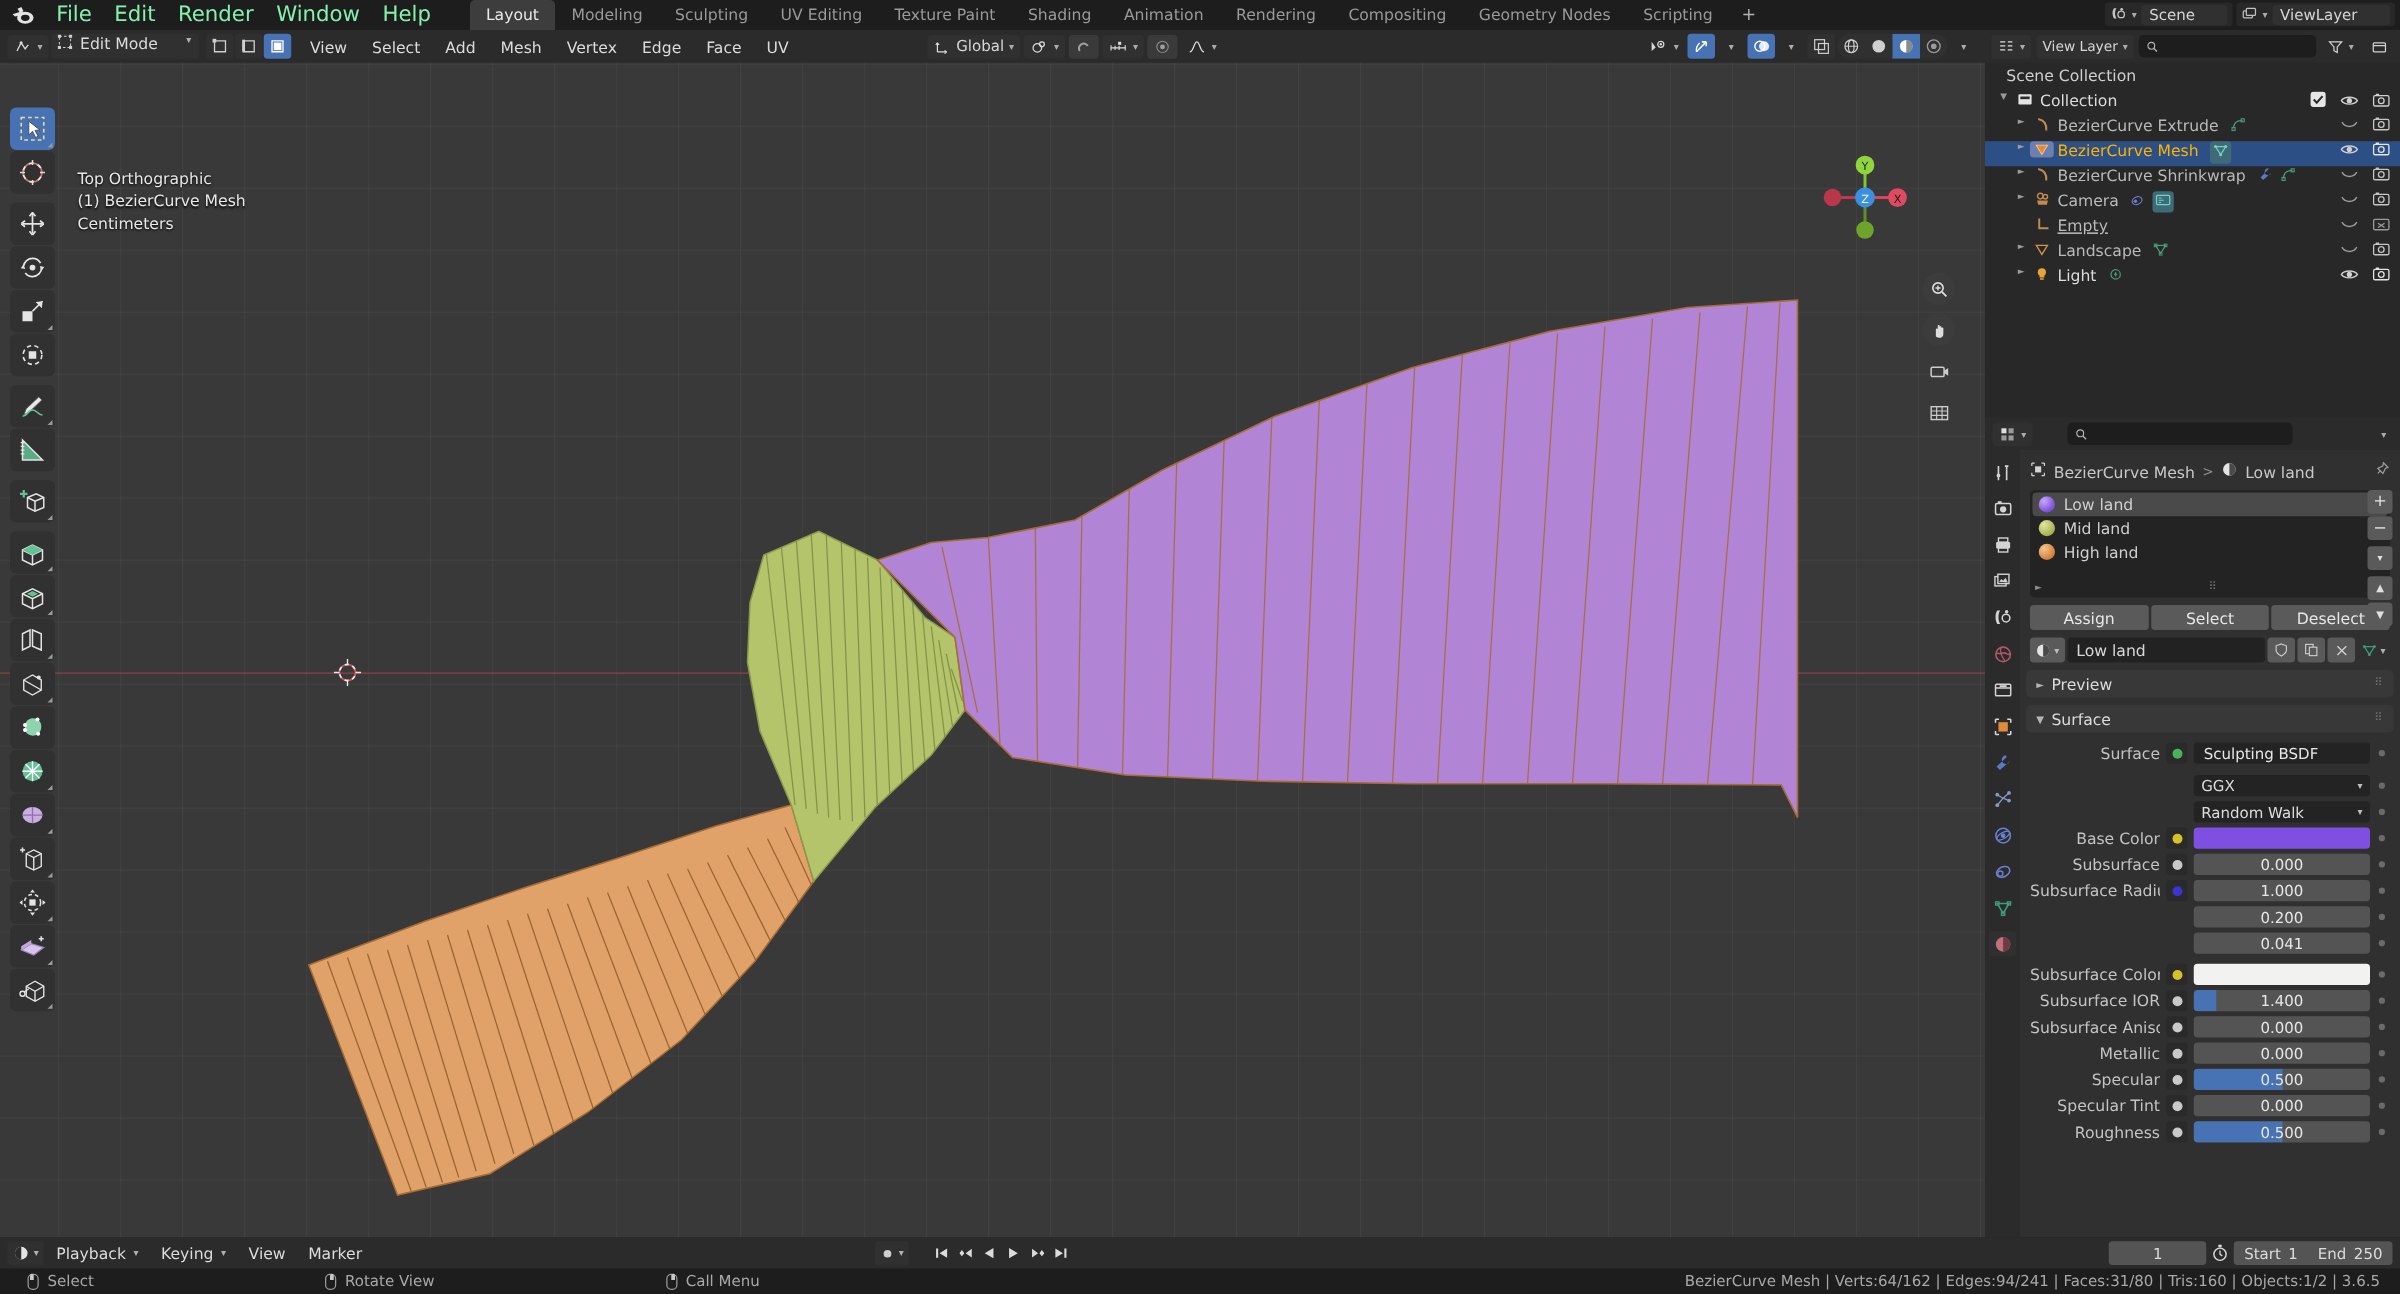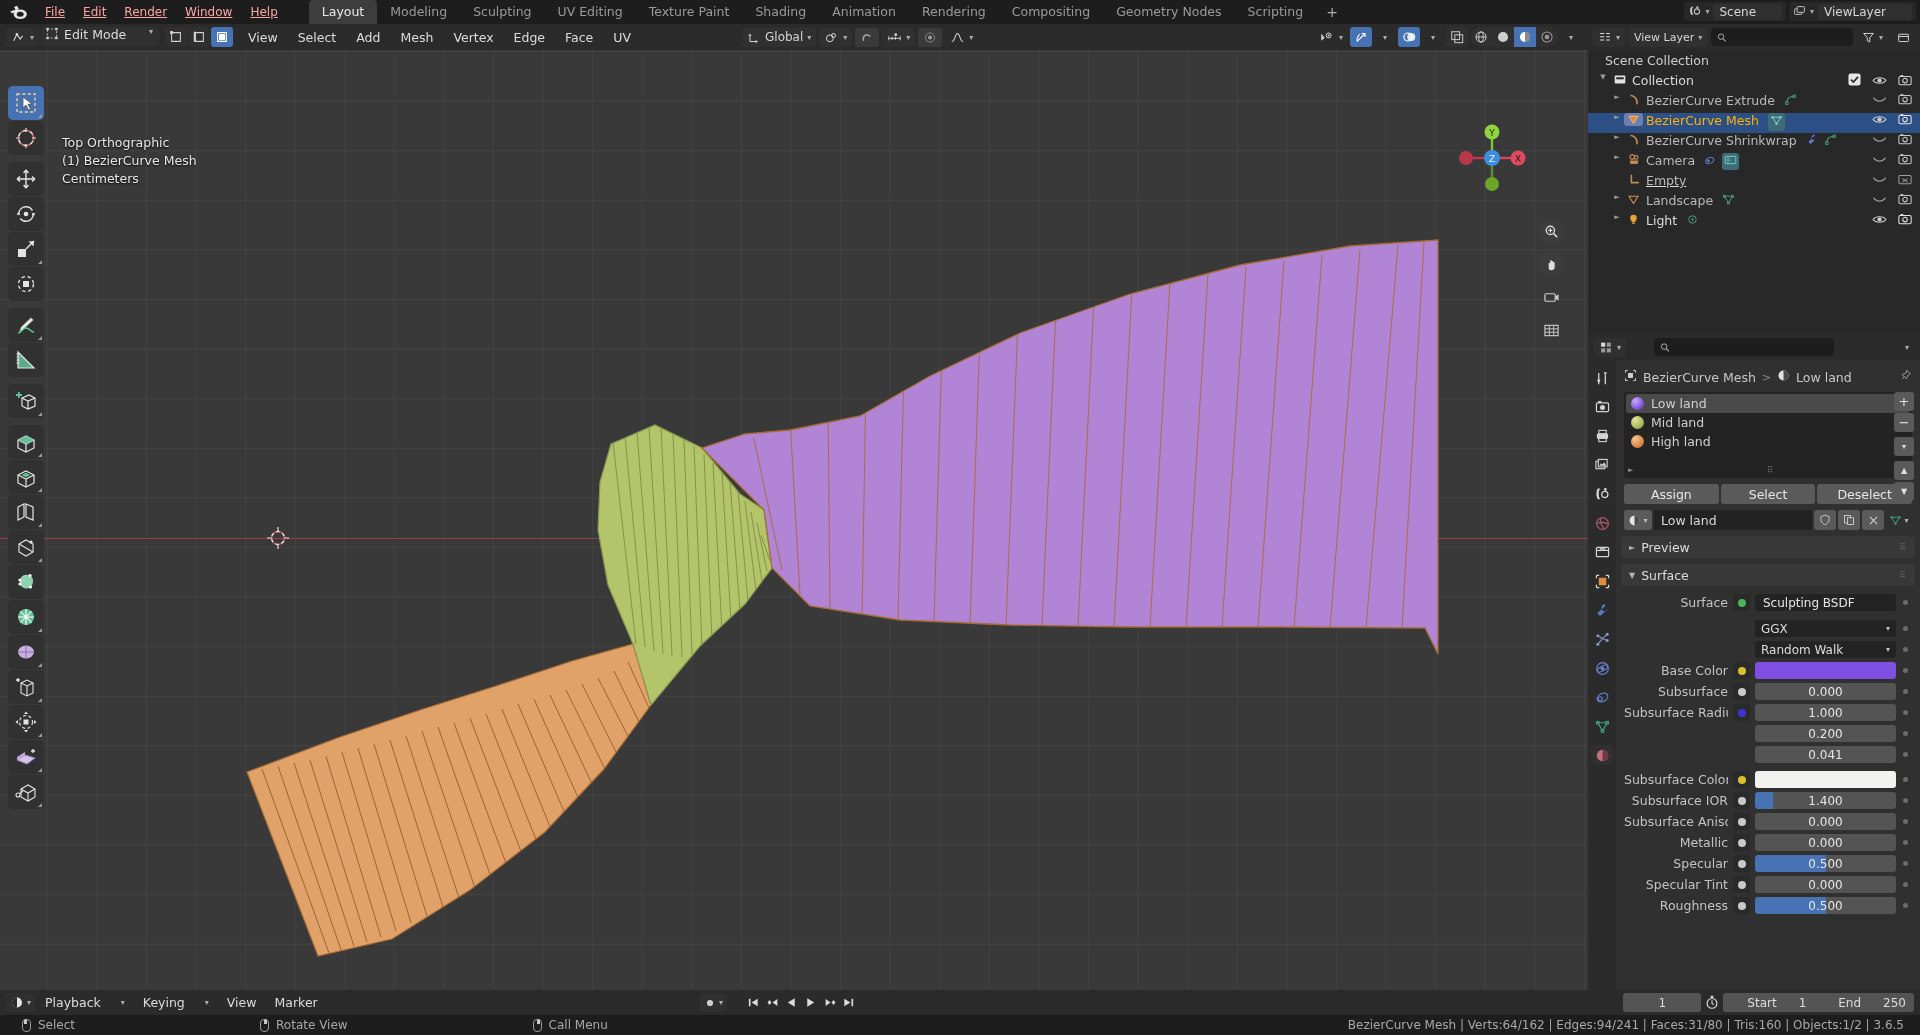--- a/index.html
+++ b/index.html
@@ -12,21 +12,21 @@
     -webkit-font-smoothing:antialiased;
   }
   .app{ position:relative; width:1920px; height:1035px; }
 
   
   .topbar{
     position:absolute; left:0; top:0; width:1920px; height:24px;
     background:#1d1d1d; display:flex; align-items:center; padding-left:6px;
   }
   .blender-logo{ width:24px; height:18px; display:flex; align-items:center; justify-content:center; margin-right:6px;}
-  .menu-item{ padding:2px 9px; color:#fca5a5; font-size:12px; line-height:18px; cursor:default; white-space:nowrap;text-decoration:underline;}
+  .menu-item{ padding:2px 9px; color:#86efac; font-size:17px; line-height:18px; cursor:default; white-space:nowrap;}
   .wsp-tabs{ display:flex; align-items:center; margin-left:22px; height:24px;}
   .wsp{ padding:4px 13px; color:#9a9a9a; font-size:12.5px; line-height:16px; height:24px; display:flex; align-items:center; white-space:nowrap;}
   .wsp.active{ background:#3d3d3d; color:#e9e9e9; border-radius:4px 4px 0 0;}
   .wsp-plus{ color:#b0b0b0; padding:0 10px; font-size:14px;}
   .topbar-right{ position:absolute; right:4px; top:2px; display:flex; align-items:center; gap:3px; }
   .tb-field{
     display:flex; align-items:center; height:19px; background:#282828; border-radius:3px;
     padding:0 4px; gap:4px; color:#d6d6d6; font-size:12px;
   }
   .tb-field .ic{ opacity:.85; display:flex; }
@@ -137,28 +137,28 @@
   .pval span{ position:relative; z-index:2;}
   .anim-dot{ width:9px; display:flex; justify-content:center; }
   .anim-dot i{ display:block; width:5px;height:5px;border-radius:50%; background:#6b6b6b;}
   .swatch{ flex:1; height:17px; border-radius:3px;}
   .dropdown{ flex:1; height:17px; background:#232323; border-radius:3px; display:flex;align-items:center; padding:0 6px; font-size:12px; color:#dcdcdc; position:relative;}
   .dropdown .dc{ position:absolute; right:6px; font-size:8px; color:#bdbdbd;}
 
   
   .timeline{ position:absolute; left:0; top:990px; width:1920px; height:25px; background:#2b2b2b; display:flex; align-items:center; padding-left:6px; gap:2px;}
   .tl-icbtn{ display:flex; align-items:center; gap:3px; height:19px; background:#303030;border-radius:3px; padding:0 4px;}
-  .tl-menu{ padding:2px 8px; font-size:12.5px; color:#dcdcdc; display:flex; align-items:center; gap:20px;}
+  .tl-menu{ padding:2px 8px; font-size:12.5px; color:#dcdcdc; display:flex; align-items:center; gap:6px;}
   .tl-center{ position:absolute; left:700px; display:flex; align-items:center; gap:2px;}
   .tl-rec{ display:flex;align-items:center; gap:3px; height:19px; background:#303030; border-radius:3px; padding:0 4px;}
   .pbtn{ width:17px;height:19px; display:flex;align-items:center;justify-content:center;}
   .tl-right{ position:absolute; right:6px; display:flex; align-items:center; gap:4px;}
   .frfield{ width:78px;height:19px;background:#545454;border-radius:3px;display:flex;align-items:center;justify-content:center;font-size:12px;}
   .serange{ display:flex; align-items:center; height:19px; background:#545454; border-radius:3px; overflow:hidden;}
-  .serange .cell{ display:flex; align-items:center; gap:22px; padding:0 8px; font-size:12px; height:19px;margin-left:16px;}
+  .serange .cell{ display:flex; align-items:center; gap:6px; padding:0 8px; font-size:12px; height:19px;}
 
   
   .statusbar{ position:absolute; left:0; top:1015px; width:1920px; height:20px; background:#1d1d1d; display:flex; align-items:center; padding-left:22px; gap:0;}
   .sb-item{ display:flex; align-items:center; gap:7px; font-size:12px; color:#a8a8a8;}
   .sb-right{ position:absolute; right:16px; font-size:12px; color:#a8a8a8;}
 
   .mouse{ display:inline-block; width:9px;height:13px;border:1.2px solid #9a9a9a;border-radius:4px; position:relative;}
   .mouse i{ position:absolute; width:3px;height:5px; top:-0.5px; border-radius:2px 2px 0 0; background:#c9c9c9;}
   .mouse.l i{ left:0.5px;}
   .mouse.m i{ left:2.6px;}

